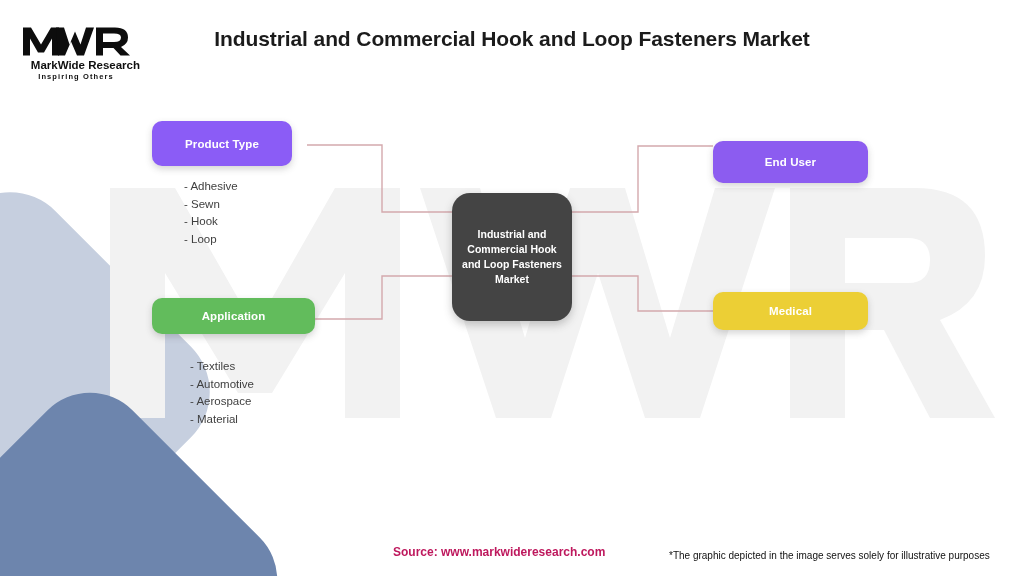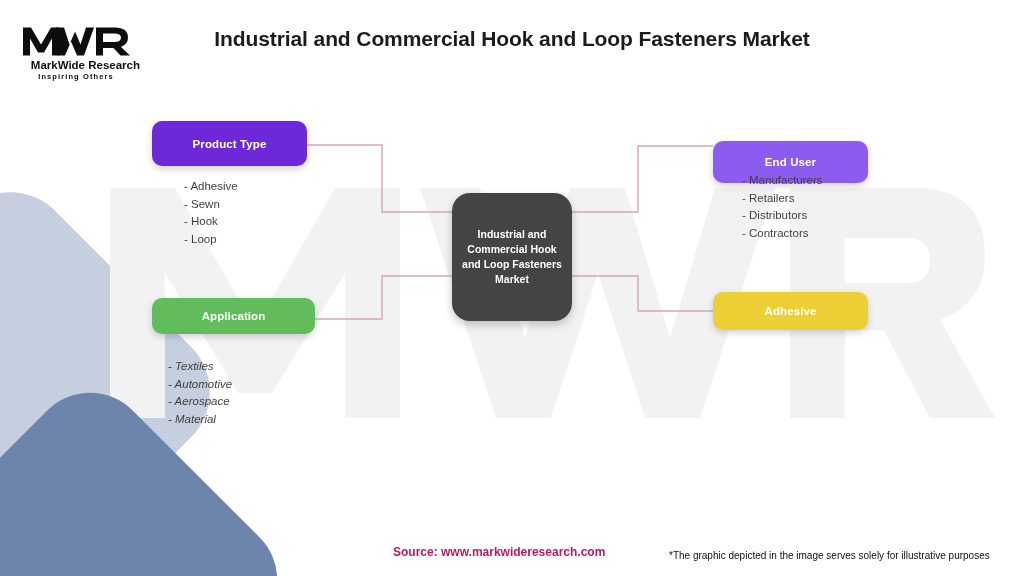--- a/index.html
+++ b/index.html
@@ -119,21 +119,21 @@
     z-index: 5;
   }
   .node-label {
     color: #ffffff;
     font-size: 11.5px;
     font-weight: bold;
     letter-spacing: 0.1px;
     text-align: center;
   }
 
-  .node-product  { left: 152px; top: 121px; width: 155px; height: 45px; background: #6d28d9; }
+  .node-product  { left: 152px; top: 121px; width: 140px; height: 45px; background: #8b5cf6; }
   .node-app      { left: 152px; top: 298px; width: 163px; height: 36px; background: #62bc5c; }
   .node-enduser  { left: 713px; top: 125px; width: 155px; height: 42px; background: #8c5cf0; margin-top: 16px; }
   .node-material { left: 713px; top: 292px; width: 155px; height: 38px; background: #eccf35; }
 
   .node-center {
     position: absolute;
     left: 452px; top: 193px;
     width: 120px; height: 128px;
     background: #444444;
     border-radius: 18px;
@@ -155,21 +155,21 @@
   
   .bullets {
     position: absolute;
     z-index: 5;
     font-size: 11.5px;
     color: #3f3f3f;
     line-height: 17.5px;
   }
   .bullets div { white-space: nowrap; }
   .bullets-product  { left: 184px; top: 178px; }
-  .bullets-app      { left: 168px; top: 358px; font-style: italic; }
+  .bullets-app      { left: 190px; top: 358px; }
   .bullets-enduser  { left: 742px; top: 172px; }
   .bullets-material { left: 744px; top: 343px; }
 
   
   .source {
     position: absolute;
     left: 393px;
     top: 545px;
     font-size: 12px;
     font-weight: bold;
@@ -246,27 +246,21 @@
   <div class="bullets bullets-app">
     <div>- Textiles</div>
     <div>- Automotive</div>
     <div>- Aerospace</div>
     <div>- Material</div>
   </div>
 
   <div class="node node-enduser">
     <span class="node-label">End User</span>
   </div>
-  <div class="bullets bullets-enduser">
-    <div>- Manufacturers</div>
-    <div>- Retailers</div>
-    <div>- Distributors</div>
-    <div>- Contractors</div>
-  </div>
 
   <div class="node node-material">
-    <span class="node-label">Adhesive</span>
+    <span class="node-label">Medical</span>
   </div>
 
   <div class="source">Source: www.markwideresearch.com</div>
   <div class="disclaimer">*The graphic depicted in the image serves solely for illustrative purposes</div>
 
 </div>
 
 </body></html>

